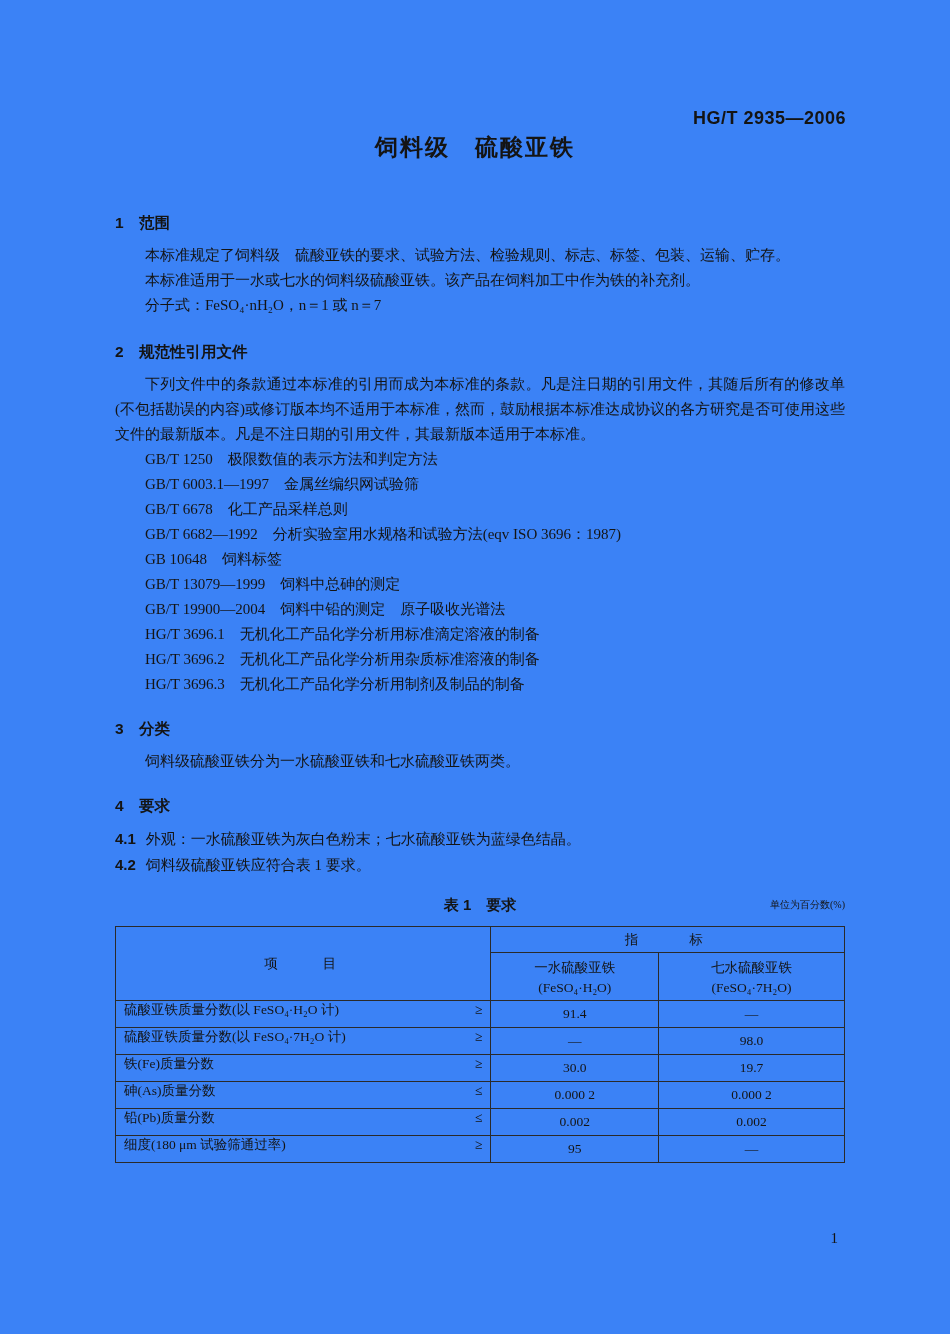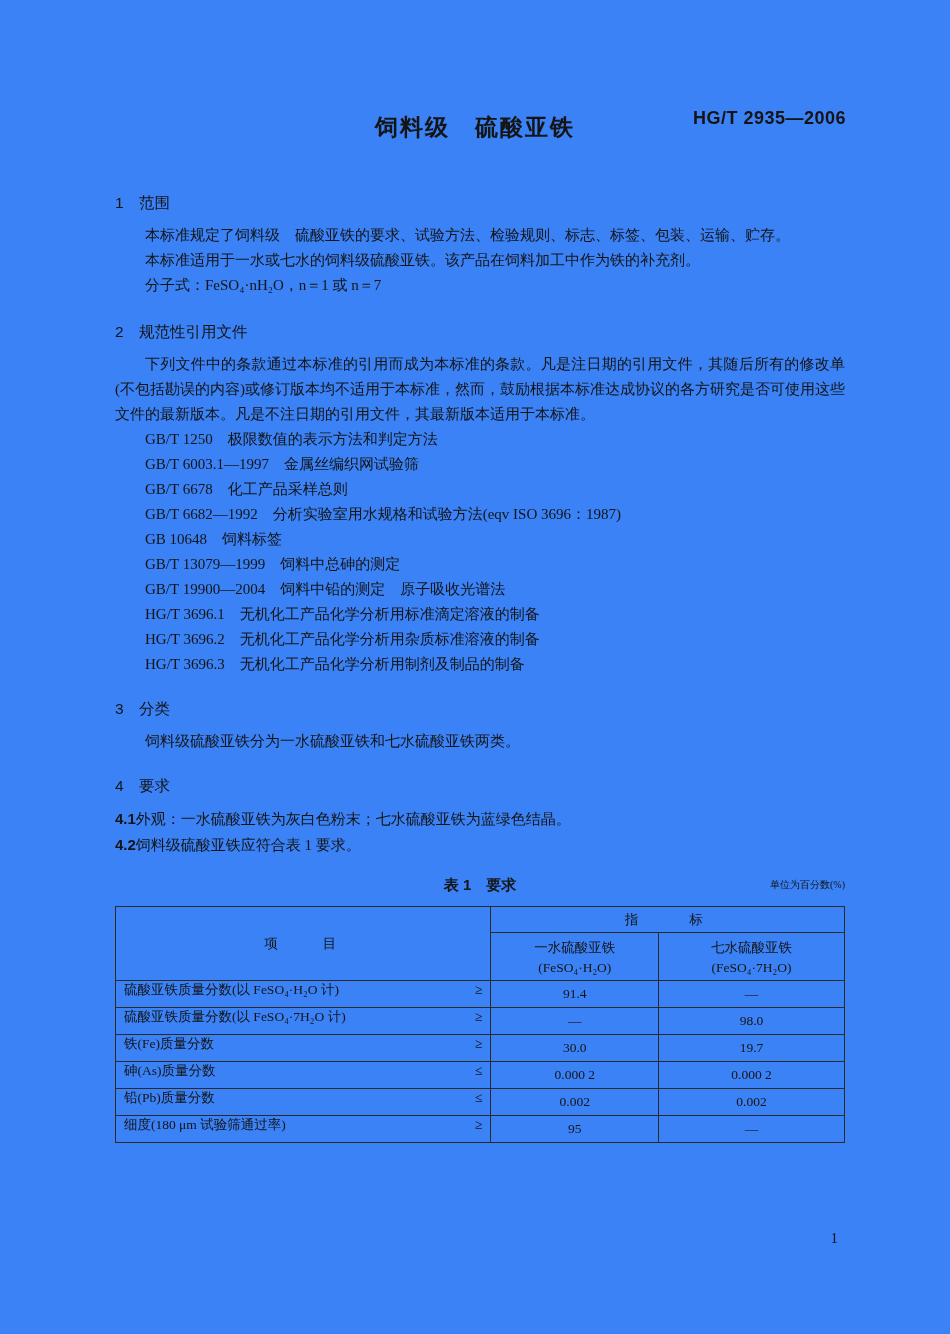--- a/index.html
+++ b/index.html
@@ -13,46 +13,46 @@
 
   .std-number {
     position:absolute; top:108px; right:104px;
     font-family:"Liberation Sans","DejaVu Sans",sans-serif;
     font-weight:700; font-size:18px; letter-spacing:.5px;
   }
 
   .doc-title {
     padding-top:112px; text-align:center;
     font-family:"Liberation Sans","DejaVu Sans",sans-serif;
-    font-weight:700; font-size:23px; letter-spacing:2px;
+    font-weight:700; font-size:23px; letter-spacing:2px;margin-top:20px;
   }
 
   .content { margin:0 105px 0 115px; }
 
   .sec-heading {
     font-family:"Liberation Sans","DejaVu Sans",sans-serif;
-    font-weight:400; font-size:15.5px;
+    font-weight:700; font-size:15.5px;
   }
   .h1 { margin-top:50px; }
   .h2 { margin-top:24px; }
   .h3 { margin-top:22px; }
   .h4 { margin-top:22px; }
 
   p.body {
     font-size:15px; line-height:25px;
     text-indent:2em; text-align:justify;
   }
   .after-heading { margin-top:9px; }
 
   .ref-line { font-size:15px; line-height:25px; margin-left:2em; }
 
   .clause { font-size:15px; line-height:25px; }
   .clause .num {
     font-family:"Liberation Sans","DejaVu Sans",sans-serif;
-    font-weight:700; 
+    font-weight:700; margin-right:10px;
   }
   .clause-first { margin-top:9px; }
 
   .caption-row { position:relative; margin-top:18px; height:22px; }
   .tbl-caption {
     text-align:center;
     font-family:"Liberation Sans","DejaVu Sans",sans-serif;
     font-weight:700; font-size:15px;
   }
   .unit-note {

